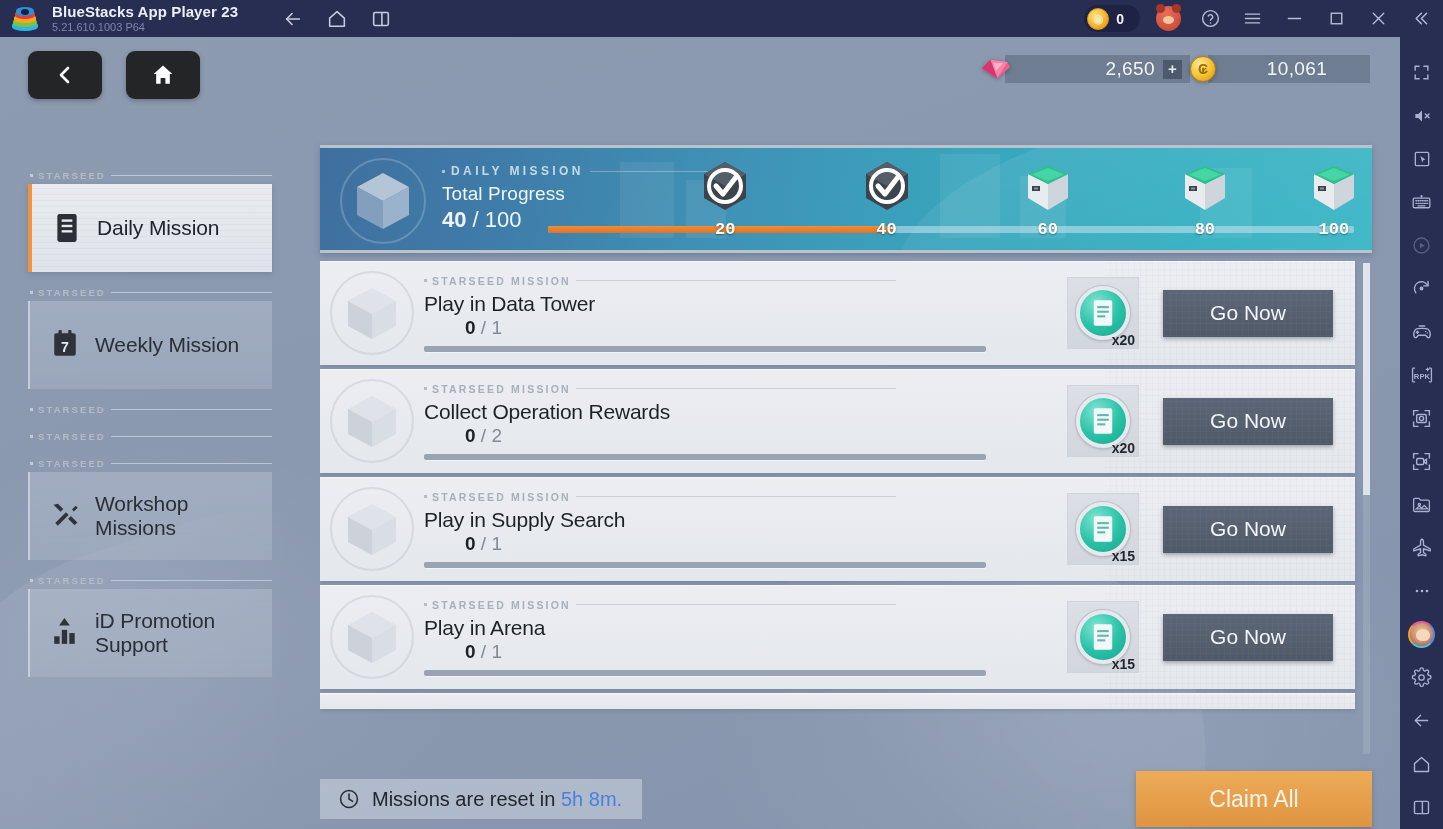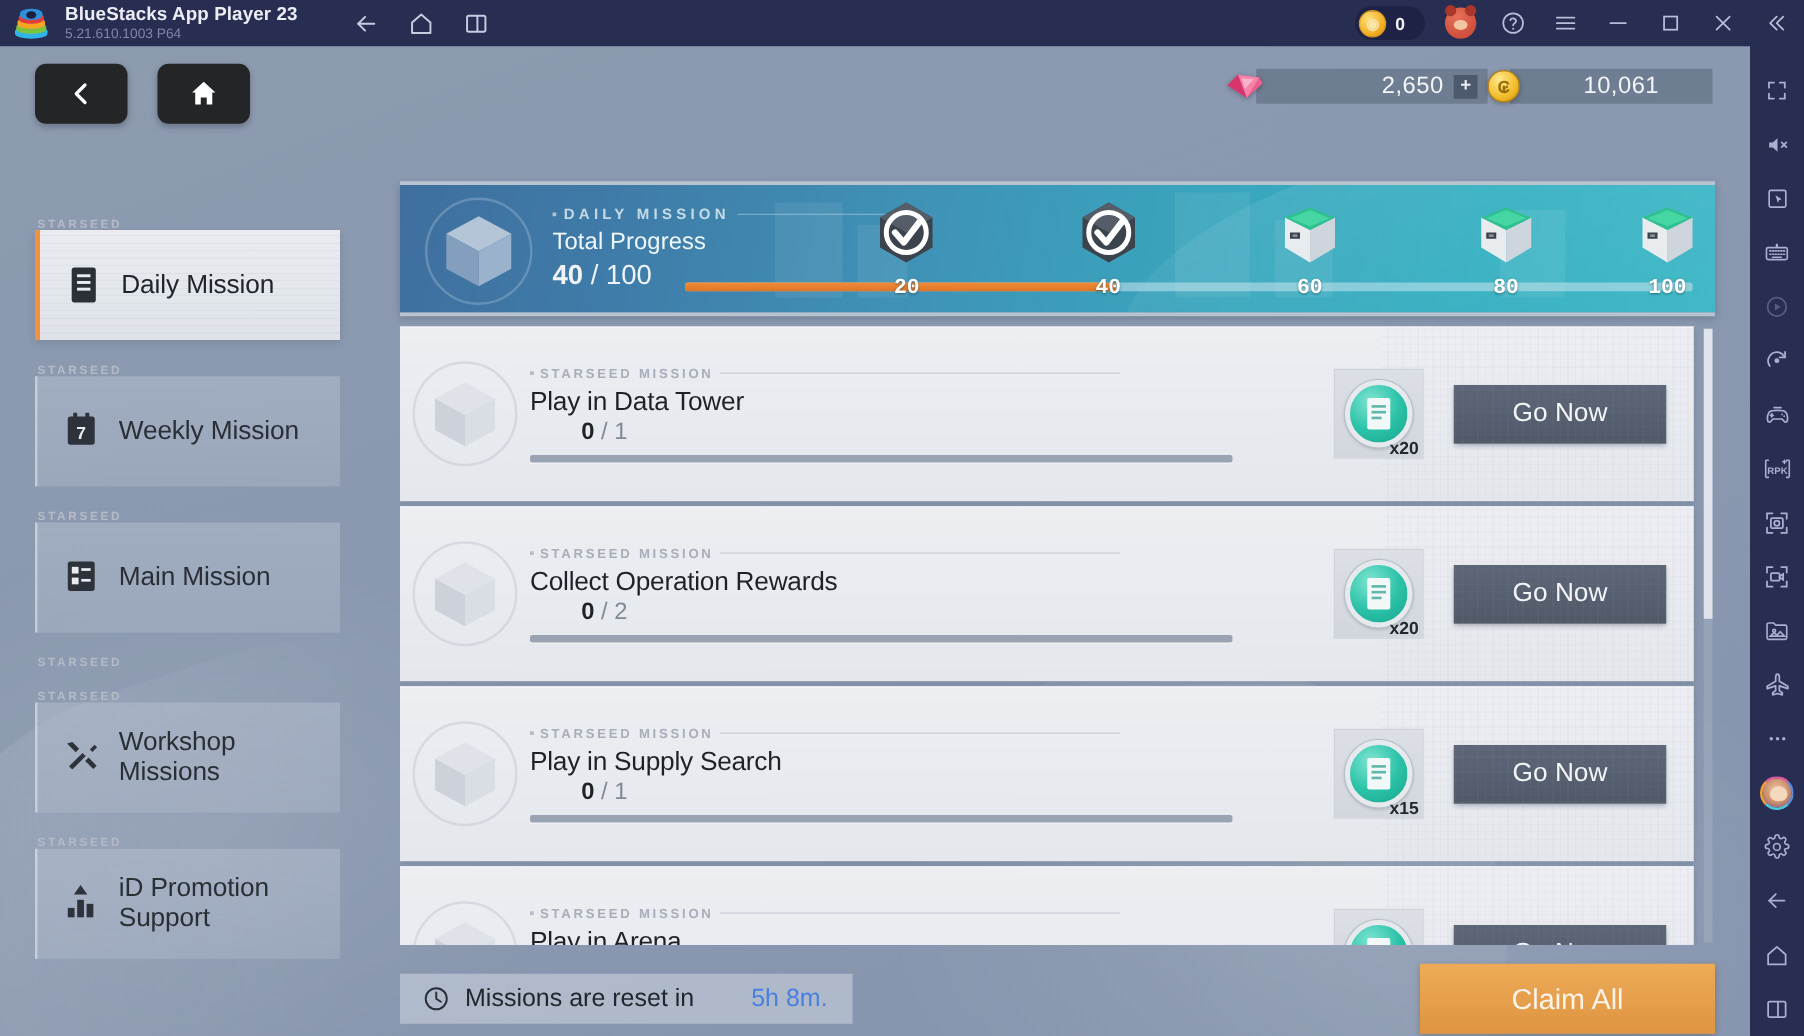--- a/index.html
+++ b/index.html
@@ -159,22 +159,22 @@
     border: 1px solid #b8820f;
     display:flex;align-items:center;justify-content:center;
     filter: drop-shadow(0 1px 2px rgba(0,0,0,.3));
   }
   .gcoin b { font-size: 14px; color: #9a6c08; }
 
   
   .cat-list { position: absolute; left: 28px; top: 132px; width: 244px; z-index: 4; }
   .cat-block { position: relative; margin-bottom: 14px; }
   .cat-tag {
-    display: flex; align-items: flex-start; gap: 5px; height: 13px;
-    margin-bottom: 2px; padding-left: 2px; flex-direction: column;
+    display: flex; align-items: center; gap: 5px; height: 13px;
+    margin-bottom: 2px; padding-left: 2px;
   }
   .cat-tag .dot { width: 3px; height: 3px; background: #c5cbd6; }
   .cat-tag .txt {
     font-size: 9.5px; letter-spacing: 2.1px; color: #b4bbc7; font-weight: 600;
   }
   .cat-tag .ln { flex: 1; height: 1px; background: rgba(215,222,232,0.65); }
   .cat-item {
     position: relative; height: 88px; display: flex; align-items: center;
     padding-left: 22px; gap: 15px;
     background: linear-gradient(180deg, rgba(200,208,220,0.34), rgba(188,197,211,0.30));
@@ -247,21 +247,21 @@
     text-shadow: 0 1px 2px rgba(0,50,70,0.55); line-height: 1;
   }
 
   
   .list-wrap {
     position: relative; margin-top: 8px; width: 1052px; height: 495px;
     overflow: hidden;
   }
   .list-inner { position: absolute; left: 0; top: 0; width: 1035px; }
   .row {
-    position: relative; height: 140px; margin-bottom: 4px;
+    position: relative; height: 104px; margin-bottom: 4px;
     background: linear-gradient(180deg, #eceef2 0%, #e4e7ec 100%);
     box-shadow: 0 1px 0 rgba(255,255,255,.6) inset, 0 2px 4px rgba(45,60,80,.16);
     display: flex; align-items: center;
   }
   .row::before {
     content:""; position:absolute; right:0; top:0; bottom:0; width: 250px;
     background: repeating-linear-gradient(0deg, rgba(0,0,0,0) 0 5px, rgba(150,160,175,0.055) 5px 6px),
                 repeating-linear-gradient(90deg, rgba(0,0,0,0) 0 5px, rgba(150,160,175,0.055) 5px 6px);
     pointer-events: none;
   }
@@ -323,21 +323,21 @@
   .footer {
     position: relative; margin-top: 6px; width: 1052px; height: 74px;
     display: flex; align-items: center;
   }
   .reset-chip {
     display: flex; align-items: center; gap: 12px; height: 40px;
     padding: 0 20px 0 18px; background: rgba(218,224,232,0.48);
   }
   .reset-chip .clock { width: 22px; height: 22px; color: #2a2f37; }
   .reset-txt { font-size: 20px; color: #22262d; }
-  .reset-txt b { color: #4a7fe0; font-weight: 400; margin-left: 40px; }
+  .reset-txt b { color: #4a7fe0; font-weight: 400; }
   .claim {
     margin-left: auto; margin-right: 0; width: 236px; height: 56px;
     background: linear-gradient(180deg, #eda köz, #e09a46);
     background: linear-gradient(180deg, #edab58, #df9440);
     display: flex; align-items: center; justify-content: center;
     color: #faf3e9; font-size: 23px;
     box-shadow: 0 2px 5px rgba(60,45,25,.3);
   }
 </style>
 </head>
@@ -503,34 +503,20 @@
           </span>
           <span class="cat-label">Weekly Mission</span>
         </div>
       </div>
 
       <div class="cat-block">
         <div class="cat-tag">
           <span class="dot"></span>
           <span class="txt">STARSEED</span>
           <span class="ln"></span>
-        </div>
-        <div class="cat-item">
-          <span class="cat-icon">
-            <svg width="26" height="28" viewBox="0 0 24 26" fill="currentColor">
-                <rect x="2" y="2" width="20" height="22" rx="2"></rect>
-                <g fill="#e9ebef">
-                  <rect x="5" y="6" width="5" height="5"></rect>
-                  <rect x="12" y="7" width="7" height="2"></rect>
-                  <rect x="5" y="14" width="5" height="5"></rect>
-                  <rect x="12" y="15" width="7" height="2"></rect>
-                </g>
-              </svg>
-          </span>
-          <span class="cat-label">Main Mission</span>
         </div>
       </div>
 
       <div class="cat-block">
         <div class="cat-tag">
           <span class="dot"></span>
           <span class="txt">STARSEED</span>
           <span class="ln"></span>
         </div>
       </div>

